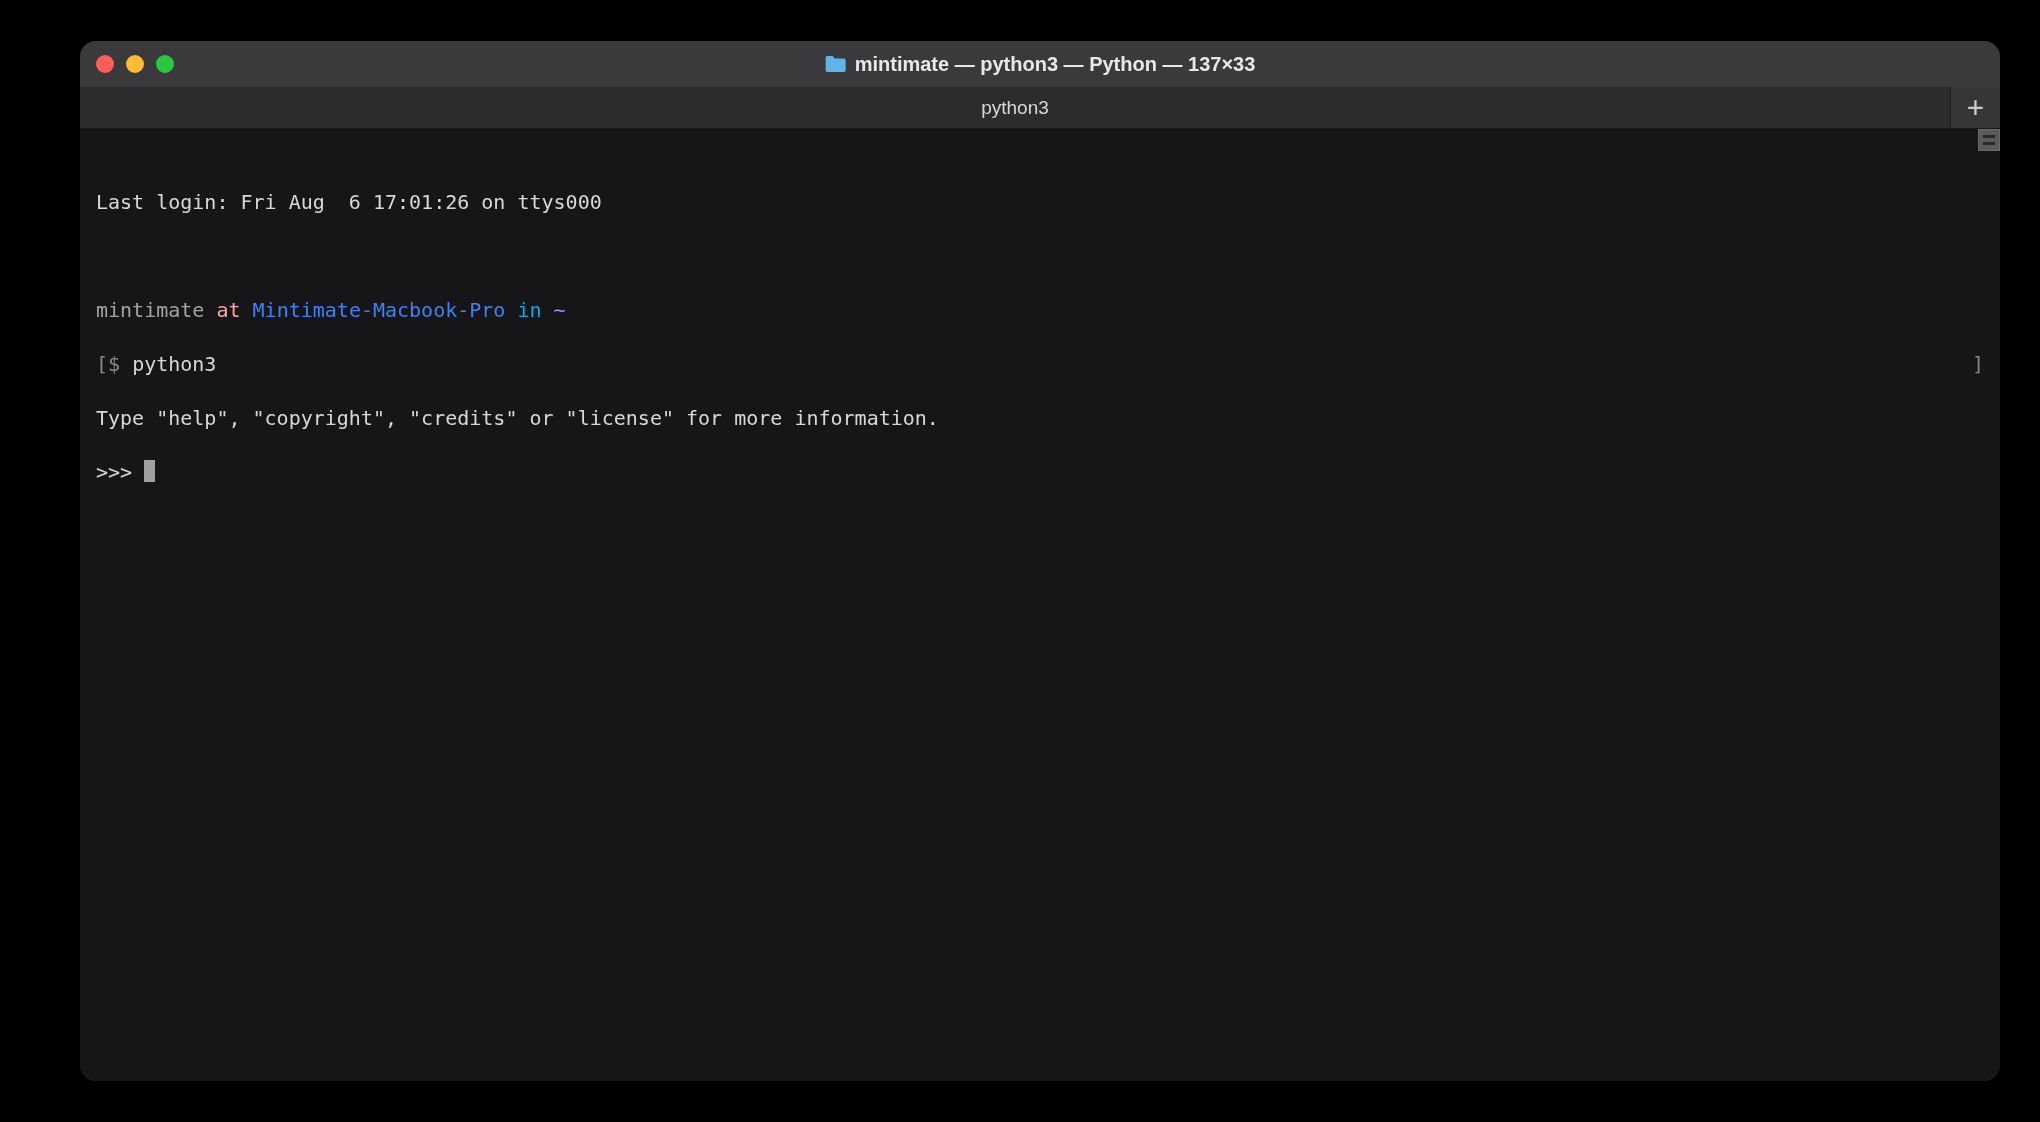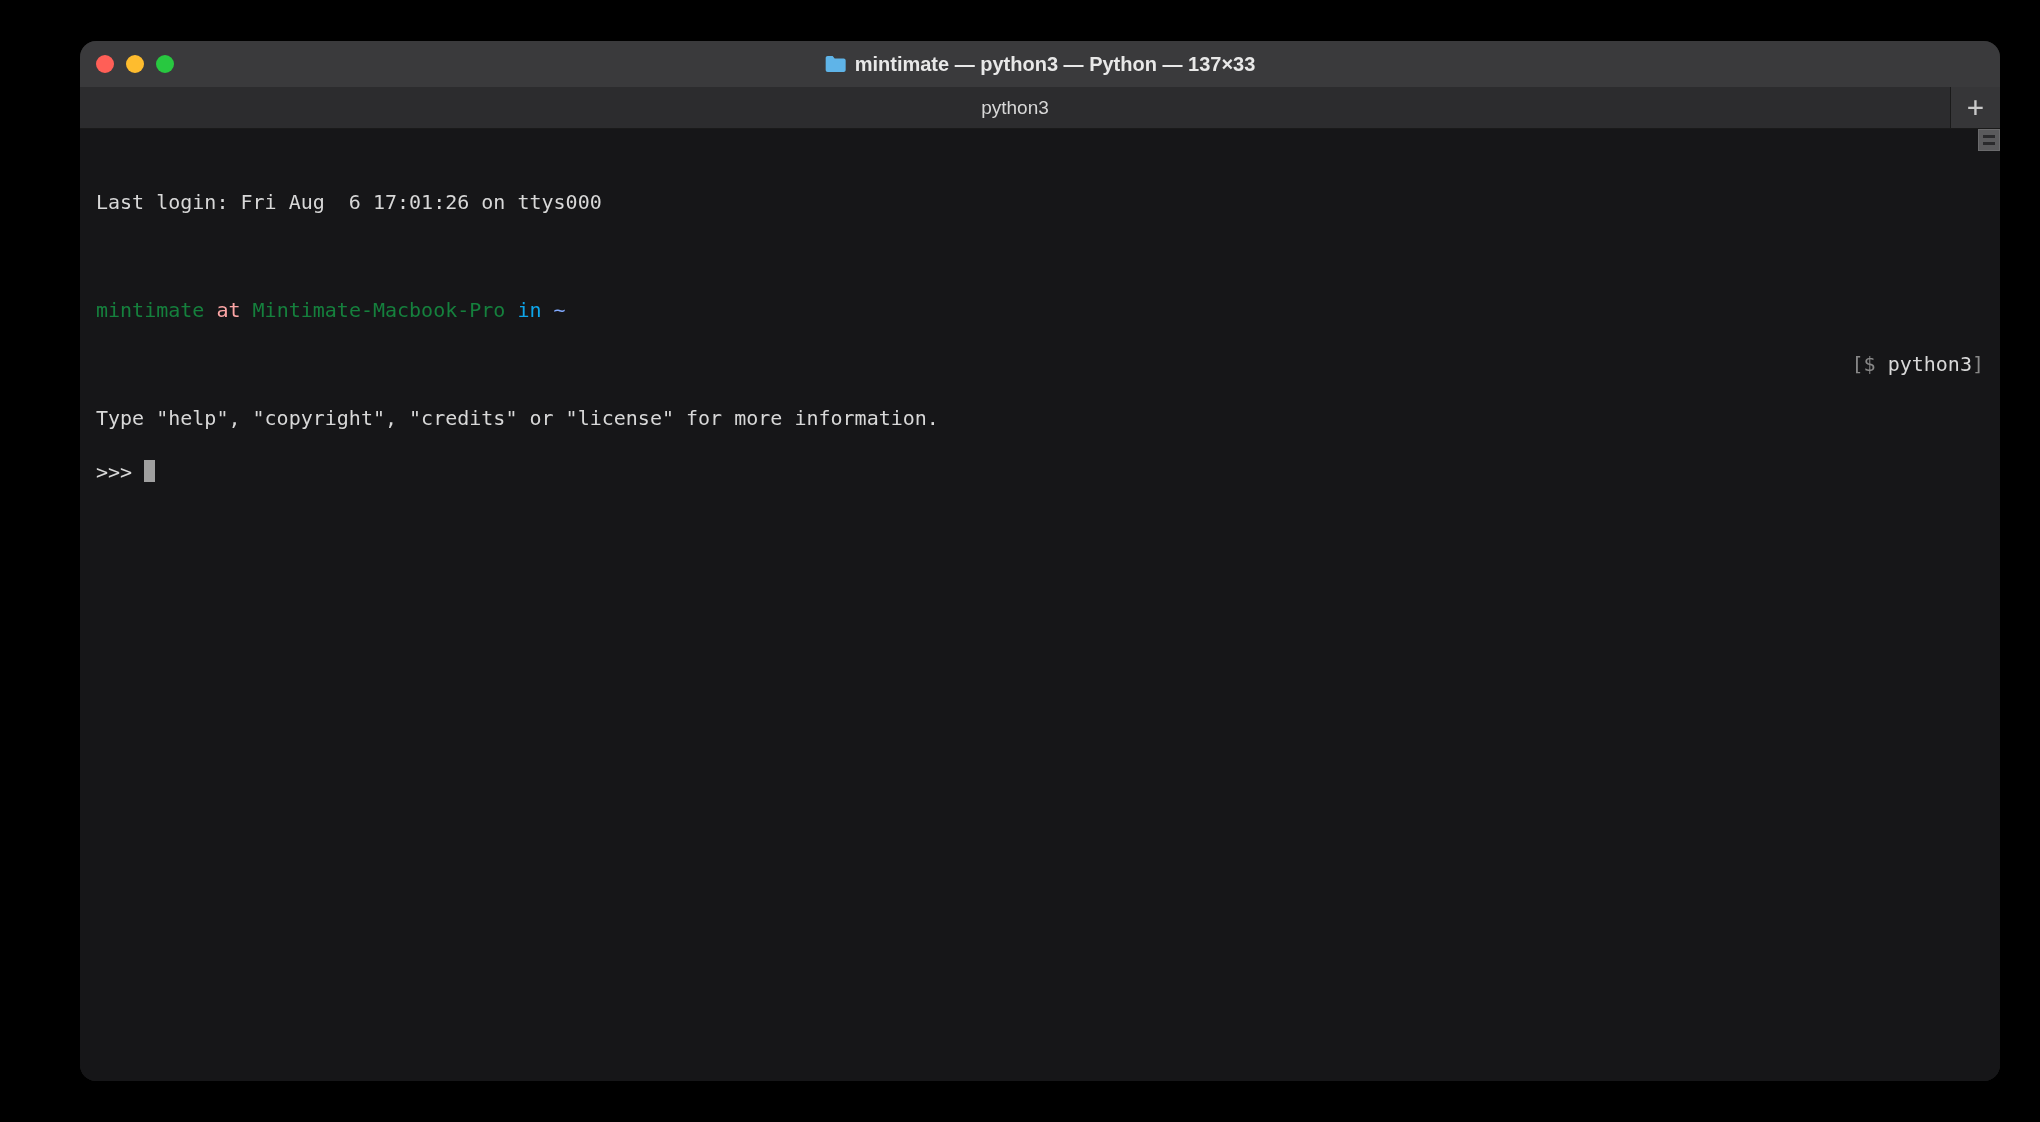--- a/index.html
+++ b/index.html
@@ -119,28 +119,28 @@
       height: 3px;
       background: #2a2a2c;
     }
     .scroll-indicator::after {
       content: "";
       position: absolute;
       left: 4px; right: 4px; bottom: 5px;
       height: 3px;
       background: #2a2a2c;
     }
-    .user { color: #15803d; }
+    .user { color: #a3a3a3; }
     .at { color: #fca5a5; }
-    .host { color: #15803d; }
+    .host { color: #3b82f6; }
     .in { color: #0ea5e9; }
     .path { color: #82aaff; }
     .bracket { color: #888; }
     .line { display: block; }
-    .prompt-line { display: flex; justify-content: flex-end; width: 100%; }
+    .prompt-line { display: flex; justify-content: space-between; width: 100%; }
     .cursor {
       display: inline-block;
       width: 11px;
       height: 22px;
       background: #a0a0a0;
       vertical-align: text-bottom;
       margin-bottom: 2px;
     }
   </style>
 </head>

